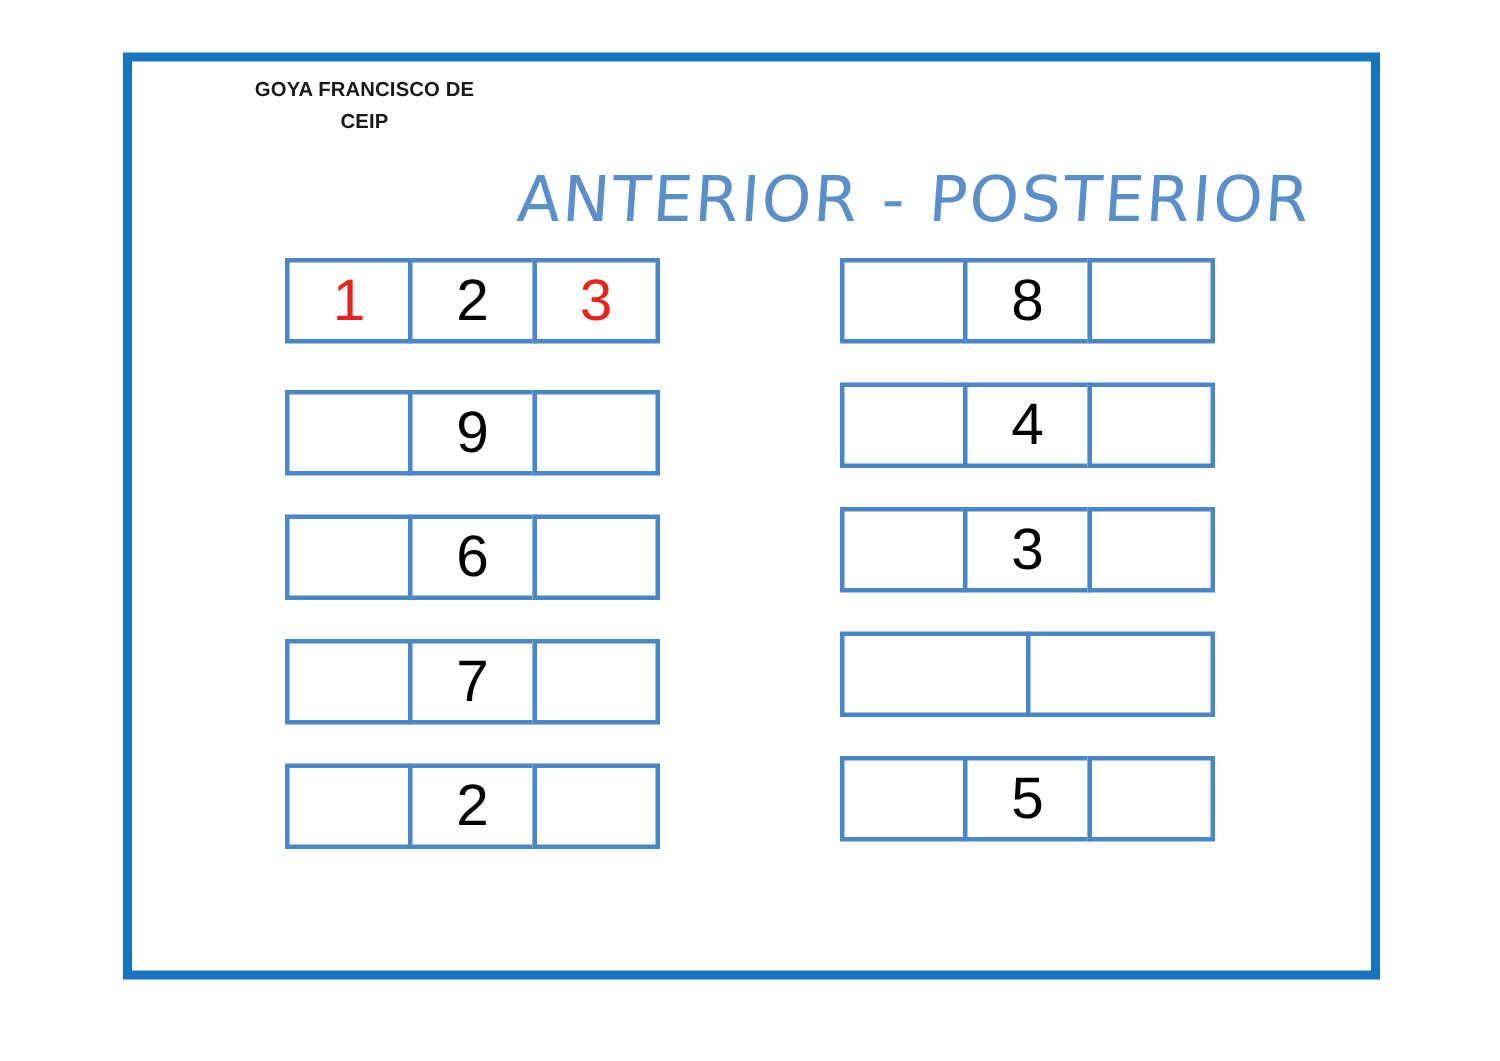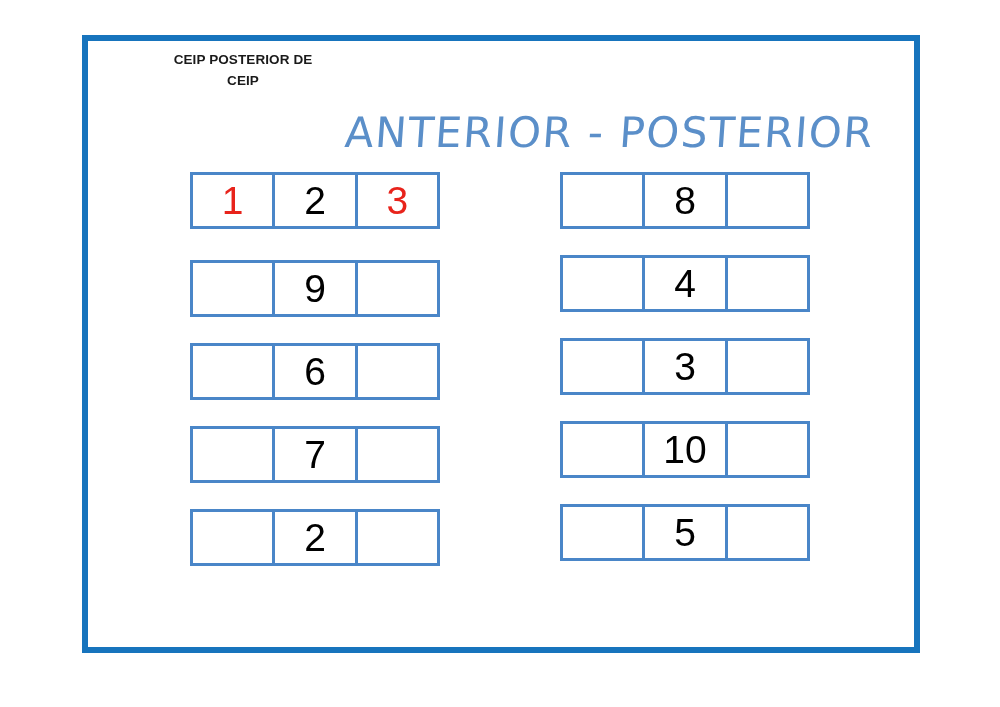--- a/index.html
+++ b/index.html
@@ -95,21 +95,21 @@
   .number-cell.is-empty { color: transparent; }
 </style>
 </head>
 <body>
 
 <div id="page">
 
   <div id="worksheet-frame"></div>
 
   <div id="school-header">
-    <div>CEIP POSTERIOR DE</div>
+    <div>GOYA FRANCISCO DE</div>
     <div>CEIP</div>
   </div>
 
   <div id="worksheet-title">ANTERIOR - POSTERIOR</div>
 
   <div class="exercise-column" id="column-left">
       <div class="number-strip is-example">
         <div class="number-cell is-red">1</div>
         <div class="number-cell">2</div>
         <div class="number-cell is-red">3</div>
@@ -146,21 +146,20 @@
         <div class="number-cell">4</div>
         <div class="number-cell is-empty"></div>
       </div>
       <div class="number-strip">
         <div class="number-cell is-empty"></div>
         <div class="number-cell">3</div>
         <div class="number-cell is-empty"></div>
       </div>
       <div class="number-strip">
         <div class="number-cell is-empty"></div>
-        <div class="number-cell">10</div>
         <div class="number-cell is-empty"></div>
       </div>
       <div class="number-strip">
         <div class="number-cell is-empty"></div>
         <div class="number-cell">5</div>
         <div class="number-cell is-empty"></div>
       </div>
     </div>
 
 </div>

